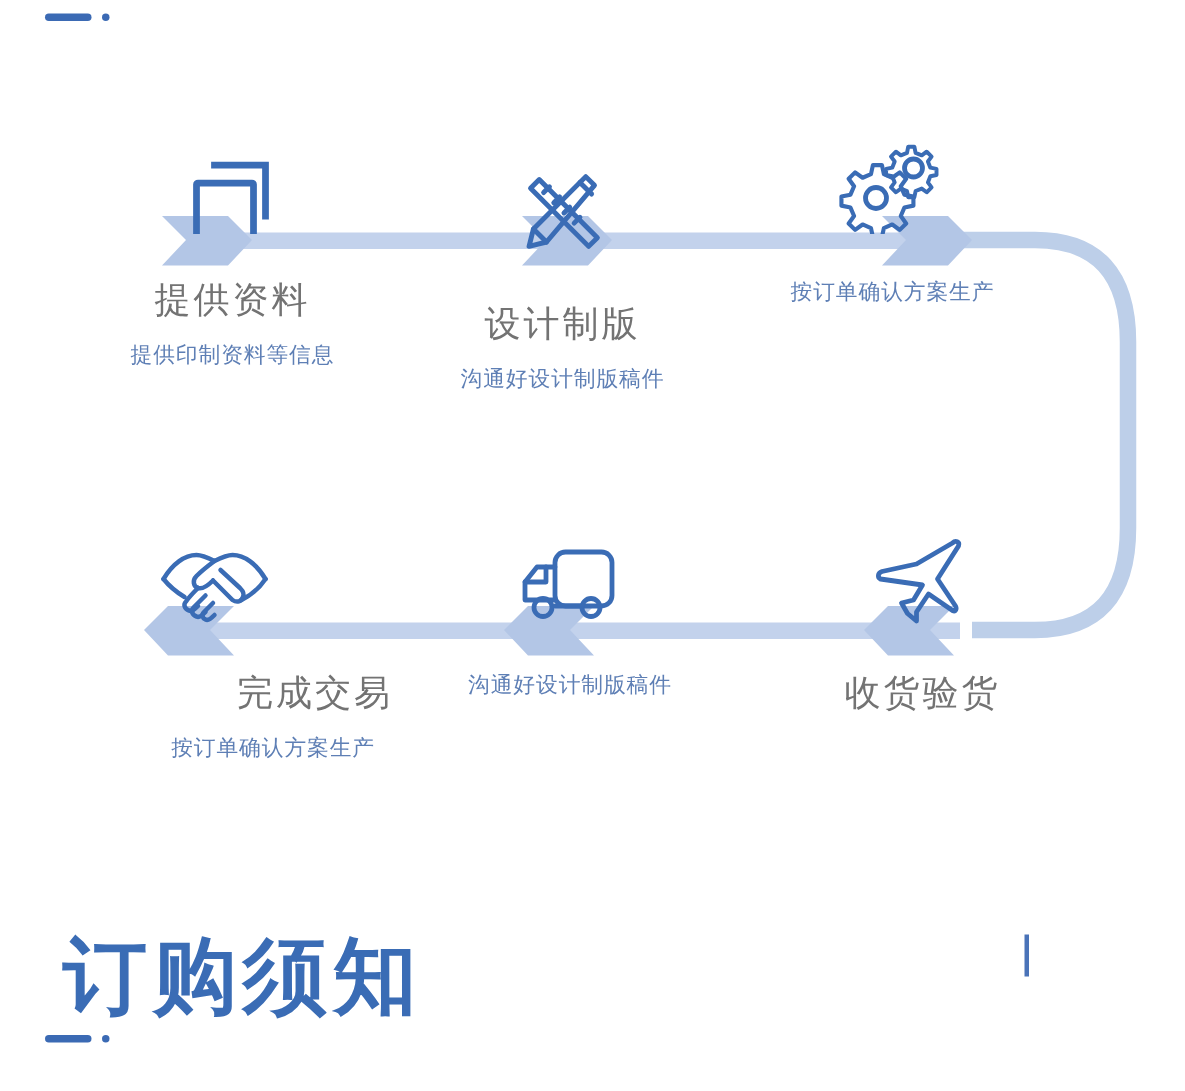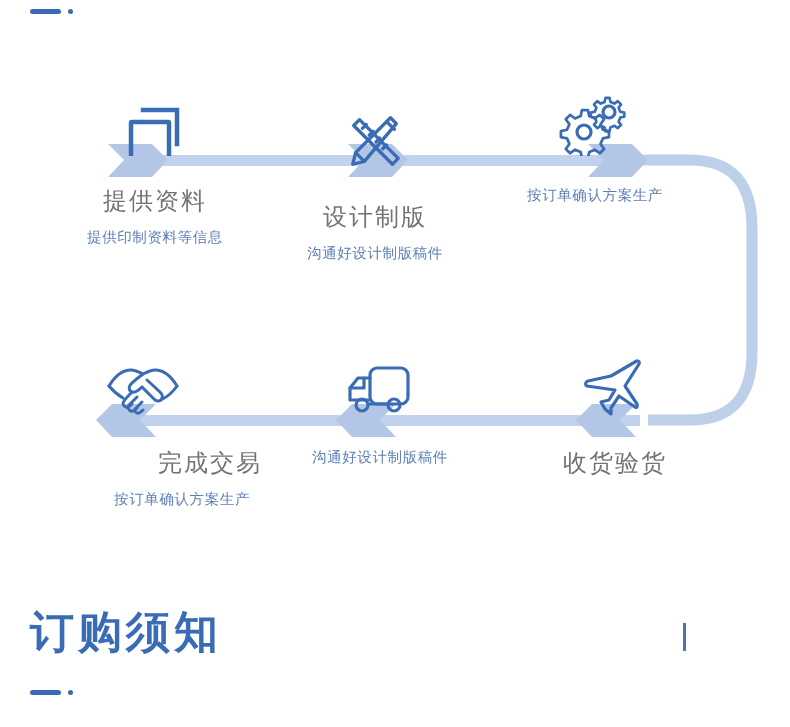--- a/index.html
+++ b/index.html
@@ -112,22 +112,22 @@
     position: absolute;
     left: 0;
     top: 590px;
     width: 790px;
     height: 137px;
   }
   .section-title {
     position: absolute;
     left: 30px;
     top: 18px;
-    margin: 0;
-    font-size: 44px;
+    margin: 12px;
+    font-size: 56px;
     font-weight: bold;
     color: #3a6cb5;
     letter-spacing: 4px;
     line-height: 1.1;
   }
   .tick {
     position: absolute;
     left: 683px;
     top: 33px;
     width: 3px;

